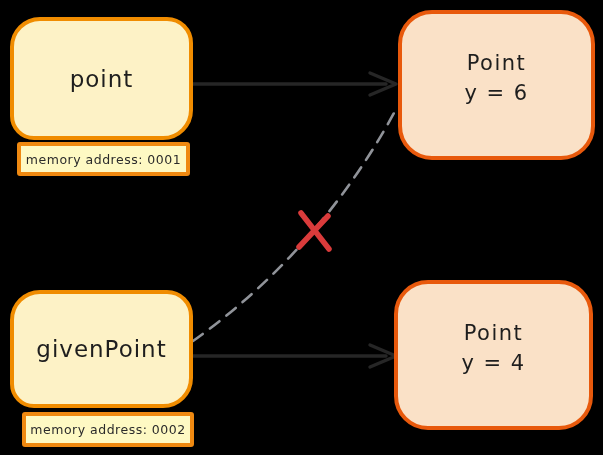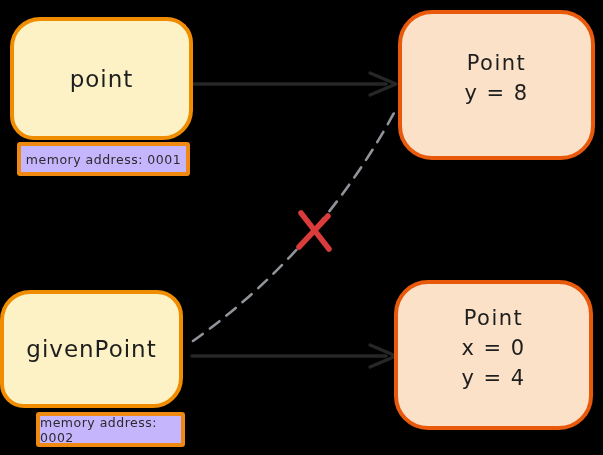--- a/index.html
+++ b/index.html
@@ -23,37 +23,37 @@
     border-radius: 30px 26px 30px 24px;
     display: flex;
     align-items: center;
     justify-content: center;
     color: #1e1e1e;
     font-size: 23px;
     letter-spacing: 1px;
     z-index: 2;
   }
   .var-box.top    { left: 10px;  top: 17px;  width: 183px; height: 123px; }
-  .var-box.bottom { left: 0;  top: 290px; width: 183px; height: 118px; }
+  .var-box.bottom { left: 10px;  top: 290px; width: 183px; height: 118px; }
   .mem-bar {
     position: absolute;
     box-sizing: border-box;
-    background: #c4b5fd;
+    background: #fef9c3;
     border: 4px solid #ef8911;
     border-radius: 3px;
     display: flex;
     align-items: center;
     justify-content: center;
     color: #2b2b2b;
     font-size: 12.5px;
     letter-spacing: 0.5px;
     z-index: 2;
   }
   .mem-bar.top    { left: 17px; top: 142px; width: 173px; height: 34px; }
-  .mem-bar.bottom { left: 36px; top: 412px; width: 149px; height: 35px; }
+  .mem-bar.bottom { left: 22px; top: 412px; width: 172px; height: 35px; }
   .obj-box {
     position: absolute;
     box-sizing: border-box;
     background: #fae1c7;
     border: 4px solid #e8590c;
     border-radius: 34px;
     display: flex;
     flex-direction: column;
     align-items: center;
     justify-content: center;
@@ -90,26 +90,25 @@
 
   <div class="var-box bottom">
     <span>givenPoint</span>
   </div>
   <div class="mem-bar bottom">
     <span>memory address: 0002</span>
   </div>
 
   <div class="obj-box top">
     <span>Point</span>
-    <span>y = 8</span>
+    <span>y = 6</span>
   </div>
 
   <div class="obj-box bottom">
     <span>Point</span>
-    <span>x = 0</span>
     <span>y = 4</span>
   </div>
 
   <svg class="overlay" viewBox="0 0 603 455">
 
     <g>
       <line x1="193" y1="84" x2="386" y2="84" stroke-width="3.4" stroke-linecap="round" stroke="#262626"></line>
       <polyline points="370,73 396,84 370,95" fill="none" stroke-width="3.4" stroke-linecap="round" stroke-linejoin="round" stroke="#262626"></polyline>
     </g>
 

